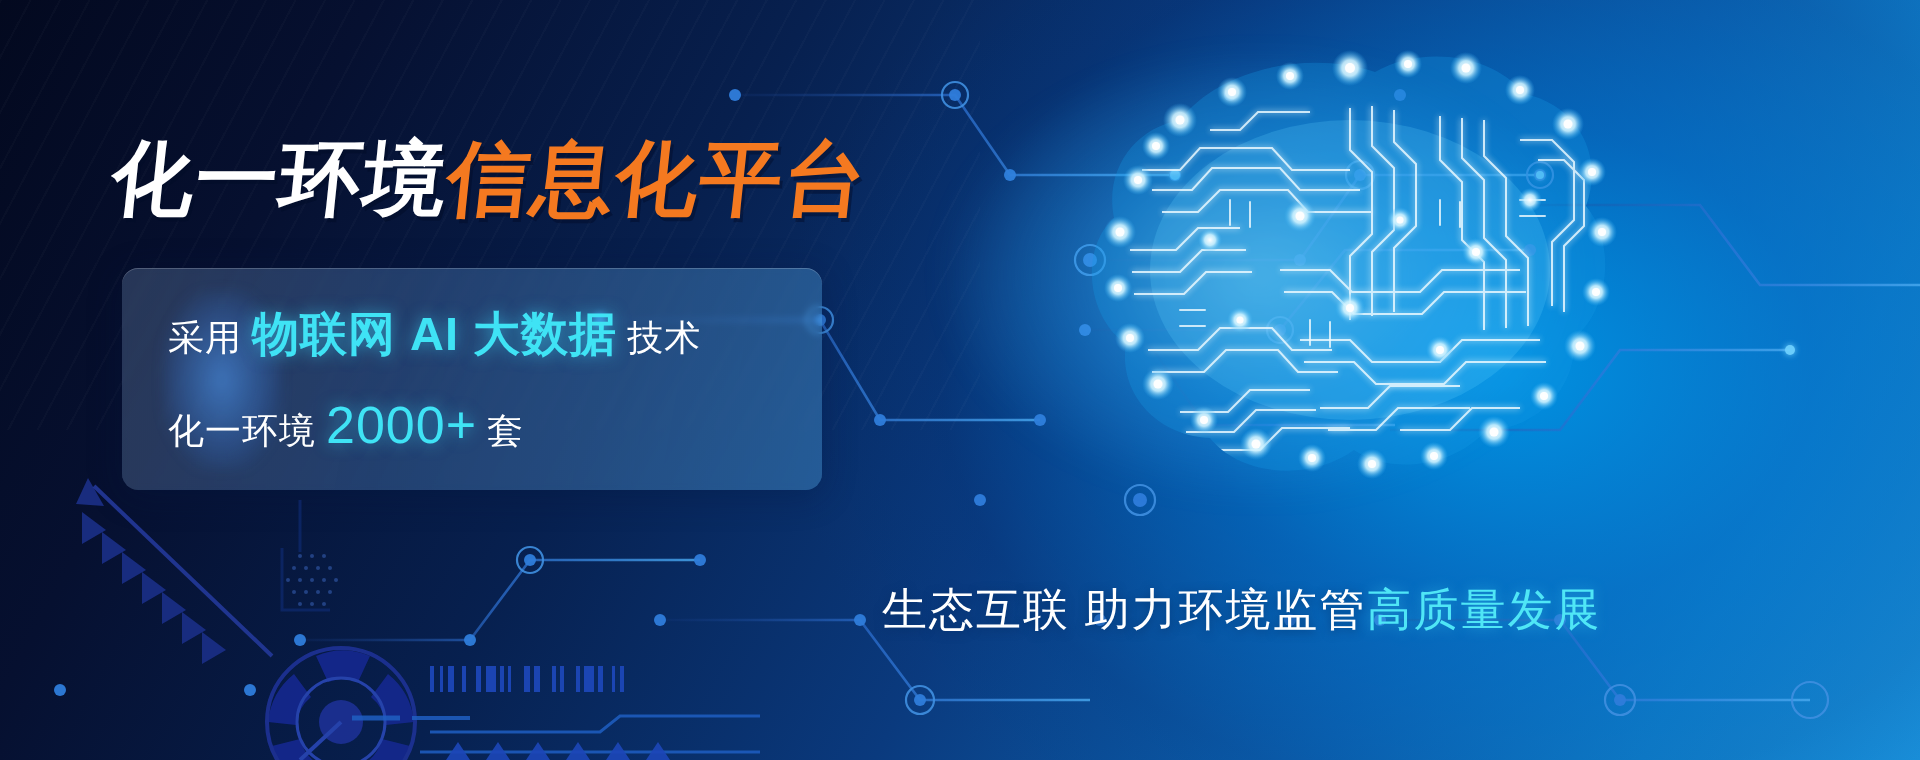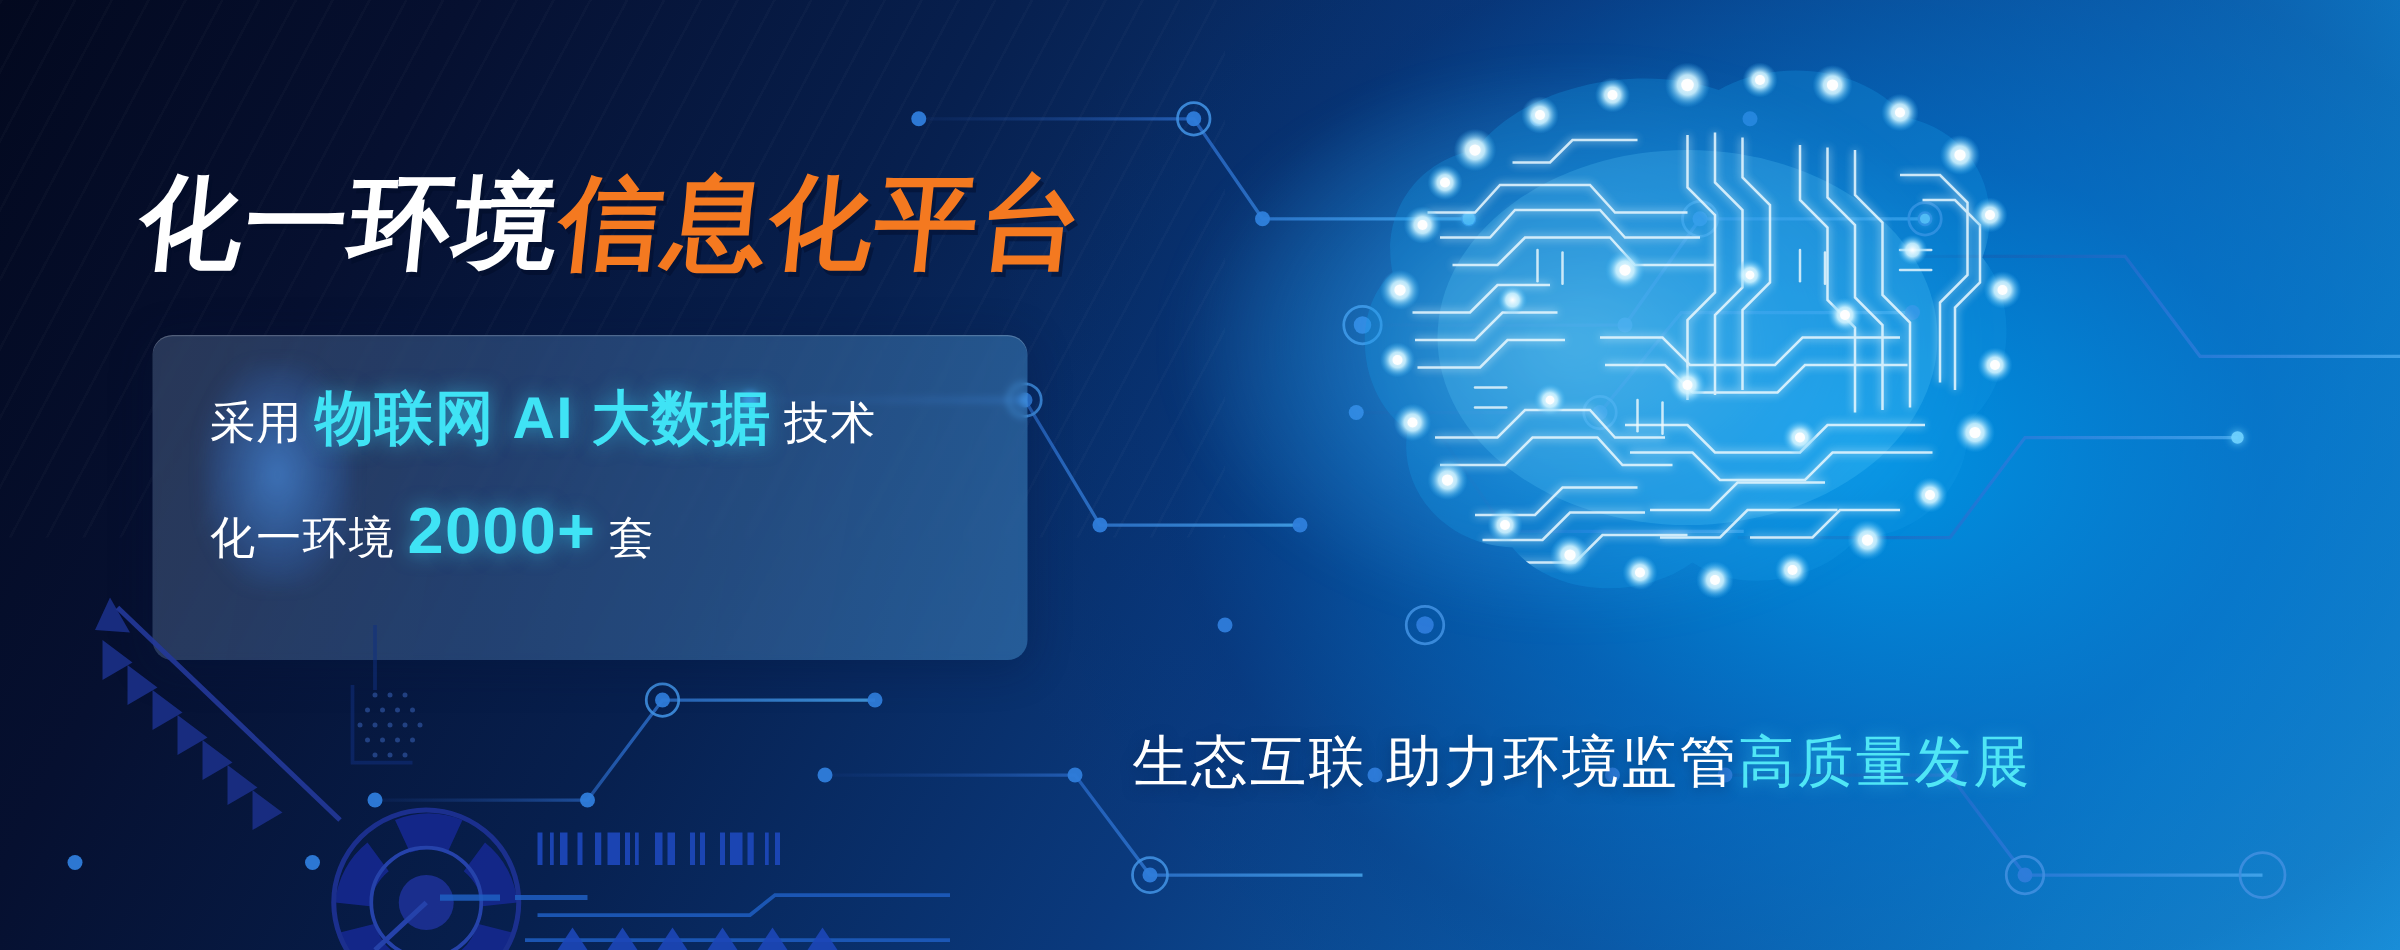--- a/index.html
+++ b/index.html
@@ -32,56 +32,56 @@
     position:absolute;left:880px;top:20px;width:760px;height:520px;
   }
   .brain-glow{
     position:absolute;left:60px;top:30px;width:640px;height:450px;
     background:radial-gradient(ellipse at 50% 50%, rgba(150,230,255,.55) 0%, rgba(60,180,255,.30) 38%, rgba(0,120,220,0.0) 72%);
     filter:blur(12px);
   }
 
   
   #info-card{
-    position:absolute;left:122px;top:268px;width:700px;height:260px;
+    position:absolute;left:122px;top:268px;width:700px;height:222px;
     border-radius:16px;
     background:linear-gradient(100deg, rgba(120,150,190,0.30) 0%, rgba(90,140,200,0.34) 40%, rgba(80,160,220,0.40) 100%);
     box-shadow:inset 0 1px 0 rgba(255,255,255,.20), 0 6px 34px rgba(0,20,60,.30);
     backdrop-filter:blur(3px);
     overflow:hidden;
   }
   #info-card::before{
     content:"";position:absolute;left:40px;top:22px;width:120px;height:180px;
     background:radial-gradient(ellipse at 50% 50%, rgba(80,160,255,.55) 0%, rgba(60,130,230,.22) 55%, rgba(0,0,0,0) 78%);
     filter:blur(6px);
   }
   .card-lines{position:relative;z-index:3;padding:42px 0 0 46px;}
   .card-line{white-space:nowrap;line-height:1;}
   .card-line.l1{margin-bottom:42px;}
   .w-sm{color:#fff;font-size:36px;font-weight:400;letter-spacing:1px;vertical-align:baseline;}
   .c-big{color:#3fe3f5;font-size:47px;font-weight:700;letter-spacing:1px;
     text-shadow:0 0 16px rgba(60,220,255,.55);}
-  .c-num{color:#3fe3f5;font-size:52px;font-weight:700;letter-spacing:1px;
+  .c-num{color:#3fe3f5;font-size:52px;font-weight:400;letter-spacing:1px;
     text-shadow:0 0 16px rgba(60,220,255,.55);}
   .sp{display:inline-block;width:10px;}
 
   
   #headline{
     position:absolute;left:112px;top:138px;white-space:nowrap;
     font-size:82px;font-weight:700;line-height:1;
     font-family:"DejaVu Sans","Liberation Sans",sans-serif;
     transform:skewX(-6deg);
     letter-spacing:2px;
   }
   #headline .hw{color:#ffffff;text-shadow:3px 4px 0 rgba(2,12,40,.55);}
   #headline .ho{color:#f47920;text-shadow:3px 4px 0 rgba(2,12,40,.45);}
 
   
   #tagline{
-    position:absolute;left:906px;top:587px;white-space:nowrap;
+    position:absolute;left:882px;top:587px;white-space:nowrap;
     font-size:45px;line-height:1;letter-spacing:2px;font-weight:400;
   }
   #tagline .tw{color:#ffffff;text-shadow:0 2px 10px rgba(0,40,90,.55);}
   #tagline .tc{color:#4fe6f6;text-shadow:0 0 14px rgba(70,225,250,.45);}
 
   
   .hud{position:absolute;left:0;bottom:0;width:760px;height:300px;pointer-events:none;}
 </style>
 </head>
 <body>

